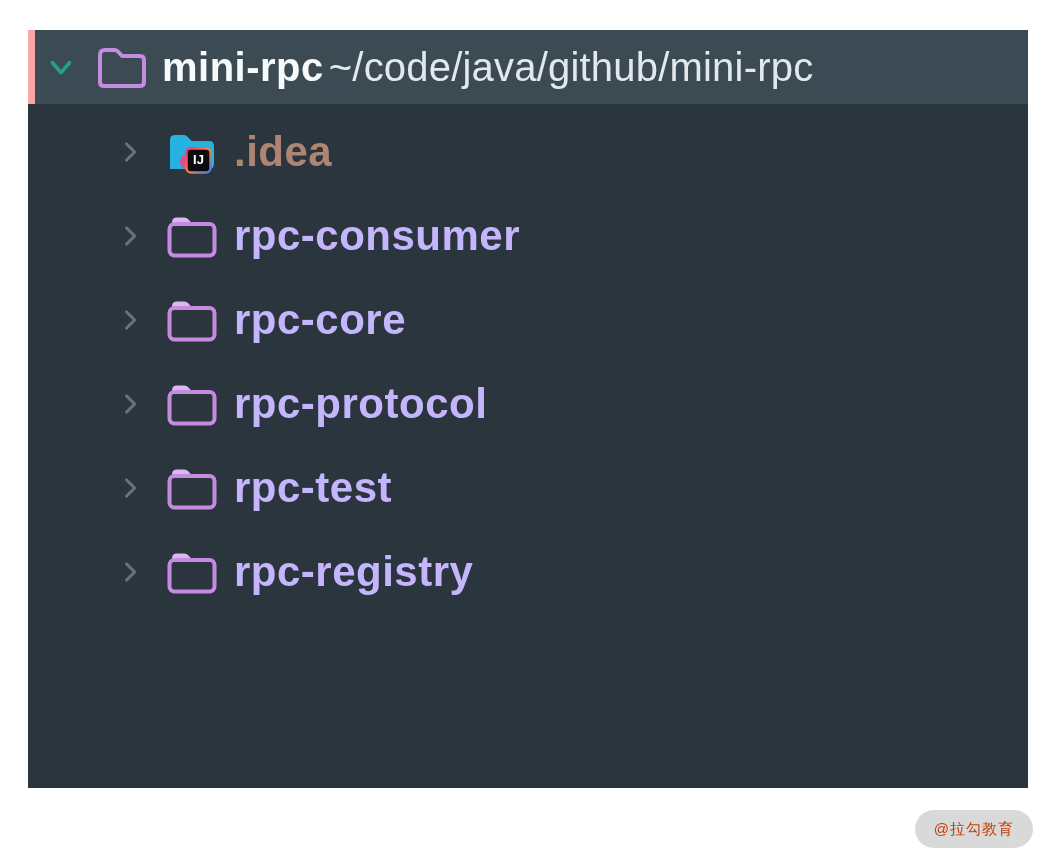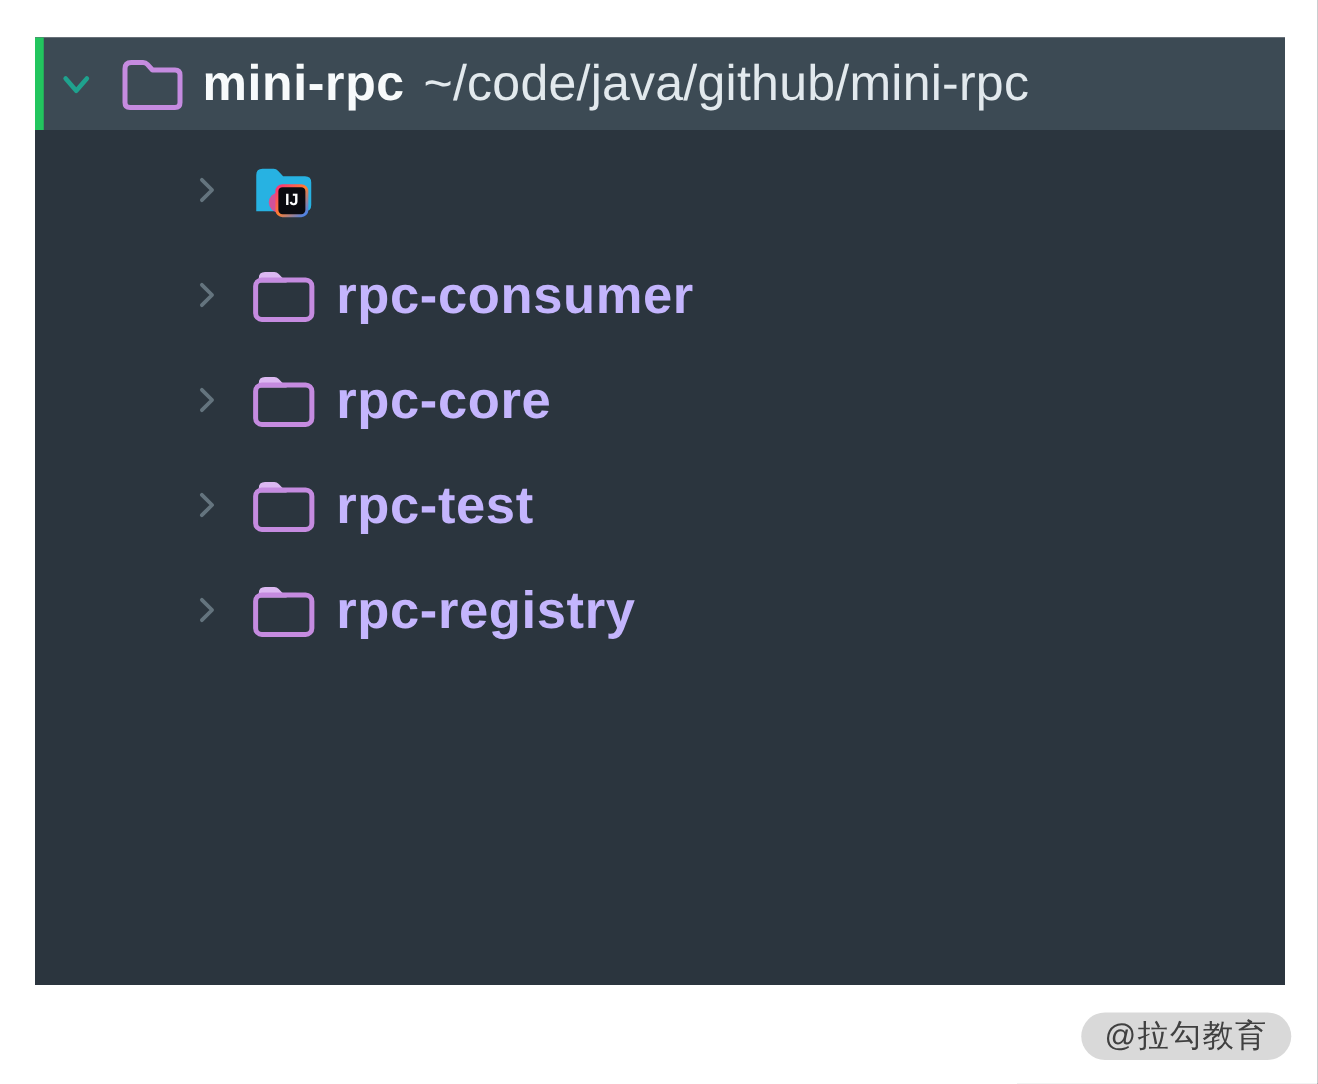--- a/index.html
+++ b/index.html
@@ -14,61 +14,60 @@
     position: absolute;
     left: 28px; top: 30px;
     width: 1000px; height: 758px;
     background: #2b353e;
   }
   
   .row { display: flex; align-items: center; white-space: nowrap; }
   .row.root {
     height: 74px;
     background: #3c4a54;
-    border-left: 7px solid #22c55e;
+    border-left: 7px solid #fca5a5;
     padding-left: 9px;
     cursor: pointer;
   }
   .expander { flex: 0 0 auto; display: flex; align-items: center; justify-content: center; cursor: pointer; }
   .root .expander { width: 34px; height: 34px; margin-right: 18px; }
   .root .folder-icon { width: 52px; height: 46px; margin-right: 14px; flex: 0 0 auto; }
   .root-name {
     font-size: 40px; font-weight: 700; color: #f7fafb; letter-spacing: 0.5px;
   }
   .root-path {
-    margin-left: 15px;
+    margin-left: 5px;
     font-size: 40px; font-weight: 400; color: #e2e9ed; letter-spacing: 0.2px;
   }
   
   .rows { padding-top: 6px; }
   .row.child {
     height: 84px;
     padding-left: 88px;
     cursor: pointer;
-    margin-left: 35px;
   }
   .child .expander { width: 28px; height: 28px; margin-right: 22px; }
   .child .folder-icon { width: 52px; height: 46px; margin-right: 16px; flex: 0 0 auto; }
   .item-label {
     font-size: 42px; font-weight: 700; color: #c4b5fd; letter-spacing: 0.5px;
   }
   .row.idea .item-label { color: #ae8573; }
   
   .child .idea-folder-icon { display: none; }
   .row.idea .idea-folder-icon { display: block; }
   
   .watermark {
     position: absolute;
     right: 21px; top: 810px;
     height: 38px; line-height: 38px;
     padding: 0 19px;
     border-radius: 19px;
     background: #d9d9d9;
-    color: #404040;
-    font-size: 25px;
+    color: #c2410c;
+    font-size: 15px;
     letter-spacing: 1px;
   }
 </style>
 </head>
 <body>
 
 <div class="tree-panel">
 
   <div class="row root">
     <span class="expander">
@@ -99,20 +98,21 @@
             <stop offset="1" stop-color="#3b82f6"></stop>
           </linearGradient>
         </defs>
         <path d="M4 40 V11 q0-5 5-5 h9 q2 0 3.4 1.5 L25.5 12 h17.5 q5 0 5 5 v18 q0 5-5 5 z" fill="#27b2e2"></path>
         <circle cx="22" cy="33" r="8" fill="#f0418c" opacity="0.85"></circle>
         <rect x="20.5" y="19.5" width="24" height="24" rx="4.5" fill="#0b0b10"></rect>
         <rect x="20.5" y="19.5" width="24" height="24" rx="4.5" fill="none" stroke="url(#ideaRing)" stroke-width="2.4"></rect>
         <text x="32.5" y="35" text-anchor="middle" font-family="Liberation Sans, sans-serif" font-size="13" font-weight="bold" fill="#ffffff">IJ</text>
       </svg>
 
+      <span class="item-label label">.idea</span>
     </div>
 
     <div class="row child">
       <span class="expander">
         <svg width="28" height="28" viewBox="0 0 24 24">
           <polyline points="9,5 16,12 9,19" fill="none" stroke="#64747e" stroke-width="2.6" stroke-linecap="round" stroke-linejoin="round"></polyline>
         </svg>
       </span>
 
       <svg class="folder-icon plain-folder-icon" viewBox="0 0 52 46">
@@ -132,20 +132,34 @@
 
       <svg class="folder-icon plain-folder-icon" viewBox="0 0 52 46">
         <path d="M6 13 V9.5 q0-5 5-5 h7.5 q2 0 3.5 1.6 L28.5 13 z" fill="#dcb8f2"></path>
         <rect x="3.5" y="11" width="45" height="31.5" rx="5" fill="none" stroke="#c58be0" stroke-width="4"></rect>
       </svg>
 
       <span class="item-label label">rpc-core</span>
     </div>
 
 
+    <div class="row child">
+      <span class="expander">
+        <svg width="28" height="28" viewBox="0 0 24 24">
+          <polyline points="9,5 16,12 9,19" fill="none" stroke="#64747e" stroke-width="2.6" stroke-linecap="round" stroke-linejoin="round"></polyline>
+        </svg>
+      </span>
+
+      <svg class="folder-icon plain-folder-icon" viewBox="0 0 52 46">
+        <path d="M6 13 V9.5 q0-5 5-5 h7.5 q2 0 3.5 1.6 L28.5 13 z" fill="#dcb8f2"></path>
+        <rect x="3.5" y="11" width="45" height="31.5" rx="5" fill="none" stroke="#c58be0" stroke-width="4"></rect>
+      </svg>
+
+      <span class="item-label label">rpc-protocol</span>
+    </div>
 
 
     <div class="row child">
       <span class="expander">
         <svg width="28" height="28" viewBox="0 0 24 24">
           <polyline points="9,5 16,12 9,19" fill="none" stroke="#64747e" stroke-width="2.6" stroke-linecap="round" stroke-linejoin="round"></polyline>
         </svg>
       </span>
 
       <svg class="folder-icon plain-folder-icon" viewBox="0 0 52 46">

